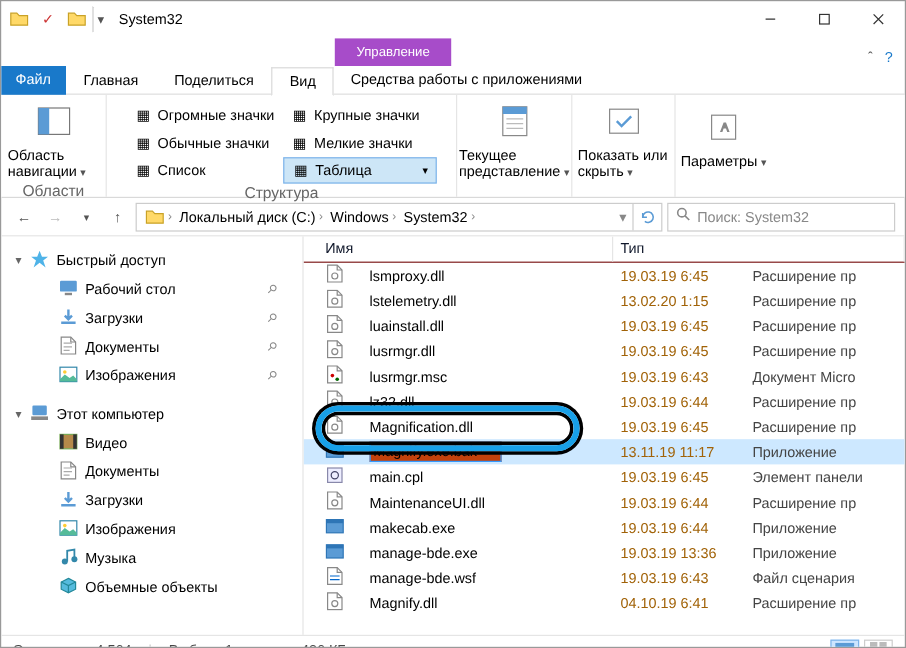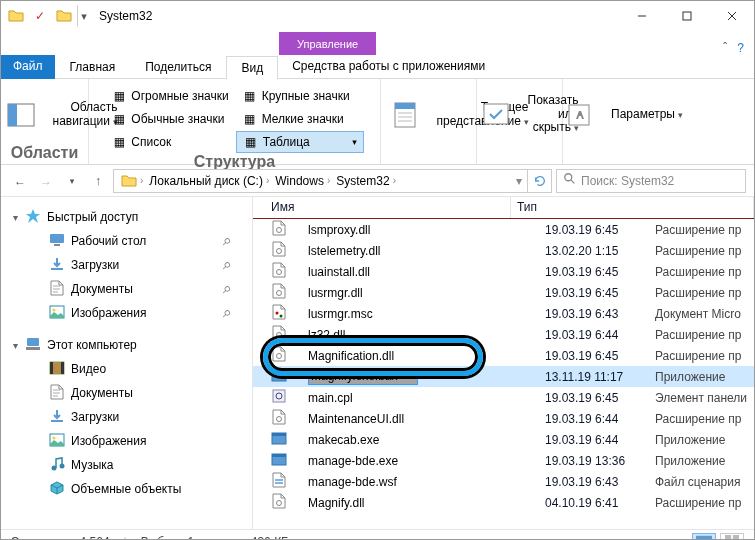--- a/index.html
+++ b/index.html
@@ -15,22 +15,22 @@
   .ctx-tab { background:#a74cc9; color:#fff; height:23px; display:flex; align-items:center; padding:0 18px; font-size:11px; margin-left:2px; }
   .help-corner { margin-left:auto; display:flex; align-items:center; padding-right:10px; gap:10px; color:#555; }
   .menu-row { height:24px; display:flex; border-bottom:1px solid #d9d9d9; }
   .file-tab { background:#1979ca; color:#fff; padding:4px 12px; height:24px; }
   .stdtab { padding:4px 14px 3px; height:24px; border:1px solid transparent; }
   .stdtab.active { border:1px solid #d9d9d9; border-bottom:1px solid #fff; background:#fff; position:relative; top:1px; }
   .ctx-sub { padding:4px 14px; }
   .ribbon-body { height:86px; background:#fff; border-bottom:1px solid #d9d9d9; display:flex; }
   .rgroup { display:flex; flex-direction:column; align-items:center; padding:2px 6px 0; border-right:1px solid #e5e5e5; }
   .rgroup .top { flex:1; display:flex; align-items:center; gap:4px;}
-  .rgroup .lbl { font-size:16px; color:#666; text-align:center; padding-bottom:2px;font-weight:bold;}
-  .bigbtn { display:flex; flex-direction:row; align-items:center; width:76px; text-align:right; line-height:1.15; gap:18px; padding-top:4px;}
+  .rgroup .lbl { font-size:13px; color:#666; text-align:center; padding-bottom:2px;}
+  .bigbtn { display:flex; flex-direction:column; align-items:center; width:76px; text-align:left; line-height:1.15; gap:6px; padding-top:4px;}
   .bigbtn .ic { width:32px; height:32px; display:flex; align-items:center; justify-content:center;}
   .bigbtn .ic svg{width:28px;height:28px;}
   .viewgrid { display:grid; grid-template-columns:auto auto; grid-auto-rows:22px; gap:1px; }
   .vitem { display:flex; align-items:center; gap:4px; padding:0 6px; min-width:128px;}
   .vitem.sel { border:1px solid #7eb4ea; background:#cde6f7; }
   .vitem .ic{width:16px;height:16px;display:inline-flex;align-items:center;justify-content:center;}
   .addr { height:32px; display:flex; align-items:center; gap:4px; padding:0 8px; border-bottom:1px solid #e5e5e5; }
   .arrbtn { width:22px;height:22px; display:flex;align-items:center;justify-content:center; border:1px solid transparent; color:#555;}
   .breadcrumb { flex:1; height:24px; border:1px solid #ccc; display:flex; align-items:center; padding-left:4px; gap:0;}
   .crumb { display:flex; align-items:center; gap:3px; padding:0 3px;}
@@ -46,24 +46,24 @@
   .nav-item .pin{margin-left:auto; margin-right:22px; color:#888;transform:rotate(45deg);font-size:10px;}
   .nav-item .ic svg{width:16px;height:16px;}
   .files { flex:1; overflow:hidden; }
   .fcols { display:flex; height:22px; border-bottom:1px solid #7f1d1d; color:#0f172a; }
   .fc { padding:3px 6px; border-right:1px solid #e5e5e5; }
   .fc.n{width:258px;} .fc.d{width:110px;} .fc.t{flex:1;}
   .frow { display:flex; height:21px; align-items:center; }
   .frow.sel { background:#cde8ff; }
   .frow .cell{padding:0 6px;white-space:nowrap;overflow:hidden;}
   .frow .cell.n{width:258px;display:flex;align-items:center;gap:21px;padding-left:18px;}
-  .frow .cell.d{width:110px;color:#0f172a;margin-left:28px;}
+  .frow .cell.d{width:110px;color:#a16207;}
   .frow .cell.t{flex:1;color:#444;}
   .frow .ic svg{width:16px;height:16px;flex-shrink:0;}
-  .rename-box{border:1px solid #3399ff;background:#a3a3a3;padding:0 2px;min-width:110px;height:17px;line-height:15px;}
+  .rename-box{border:1px solid #3399ff;background:#c2410c;padding:0 2px;min-width:110px;height:17px;line-height:15px;}
   .status{height:24px;border-top:1px solid #e5e5e5;display:flex;align-items:center;padding:0 10px;gap:14px;color:#444;}
   .status .right{margin-left:auto;display:flex;gap:4px;}
   .viewbtn{width:24px;height:18px;border:1px solid #ccc;display:flex;align-items:center;justify-content:center;}
   .viewbtn.act{background:#cce5ff;border-color:#7eb4ea;}
   .highlight{position:absolute;border:5px solid #18a0e8;border-radius:20px;box-shadow:0 0 0 3px #000, inset 0 0 0 3px #000;pointer-events:none;width:220px;height:38px;left:262px;top:337px;}
   .dd::after{content:"▾";font-size:9px;margin-left:3px;color:#555;}
 </style>
 </head>
 <body>
 

